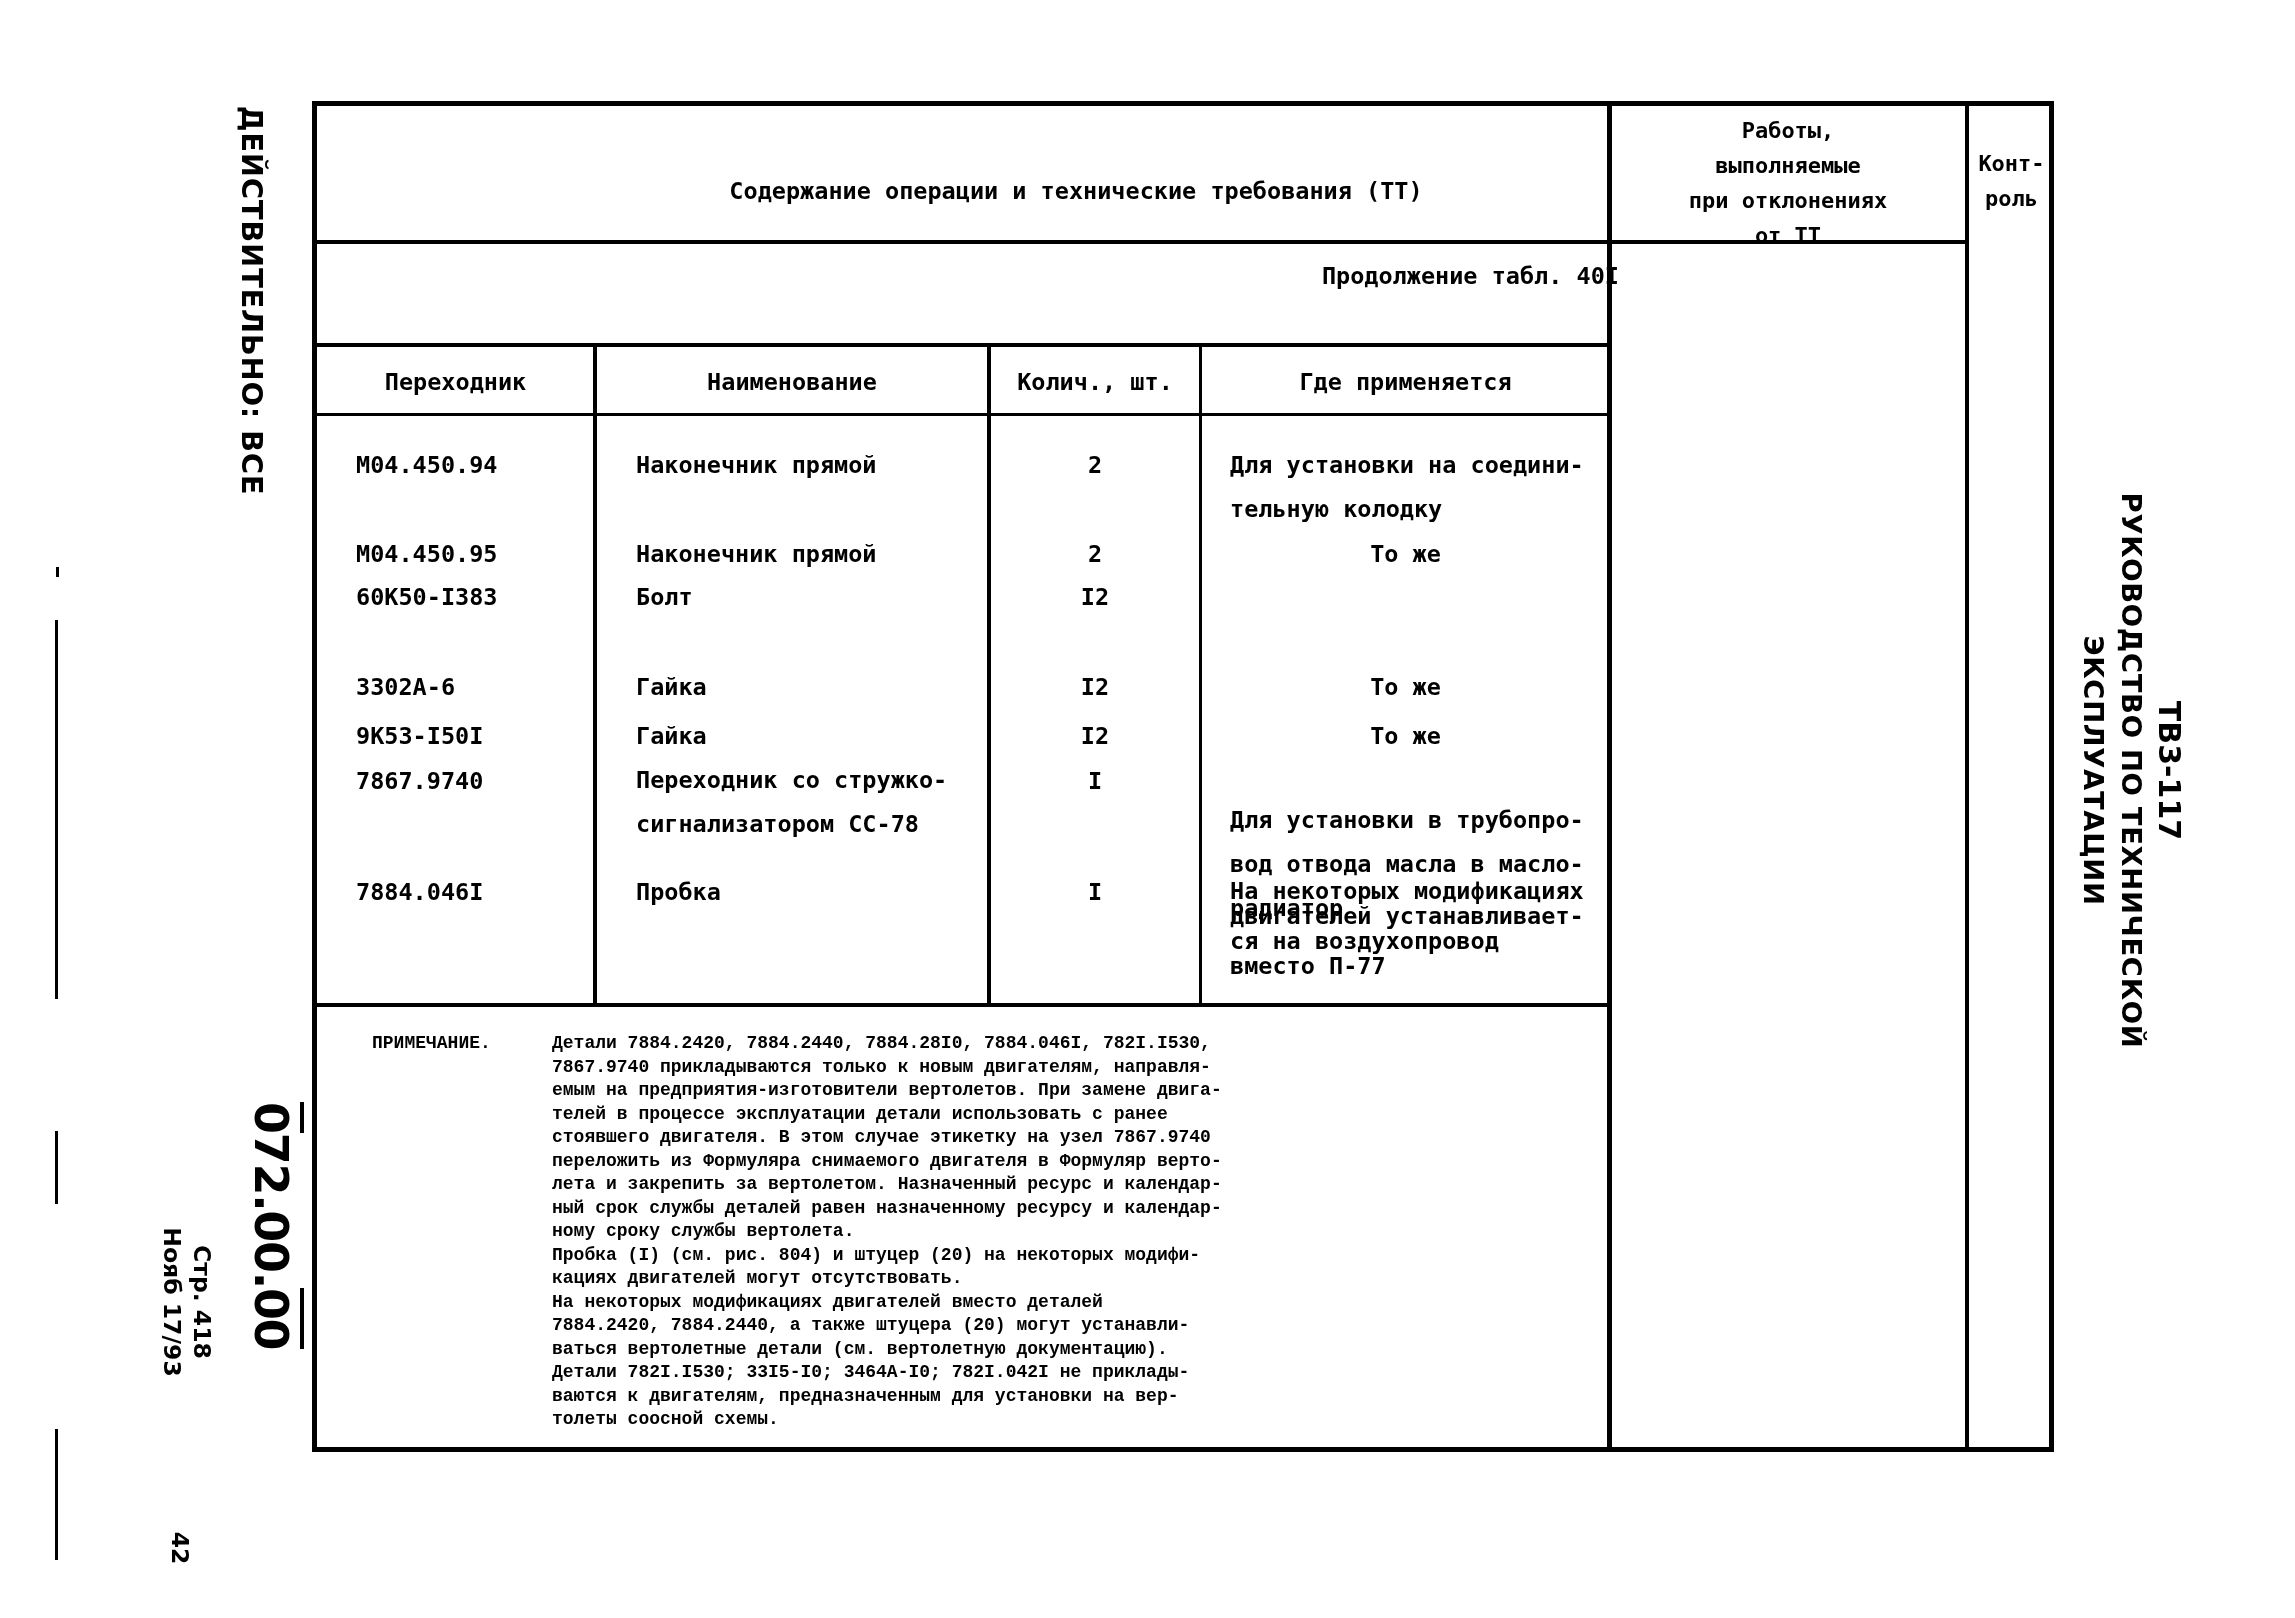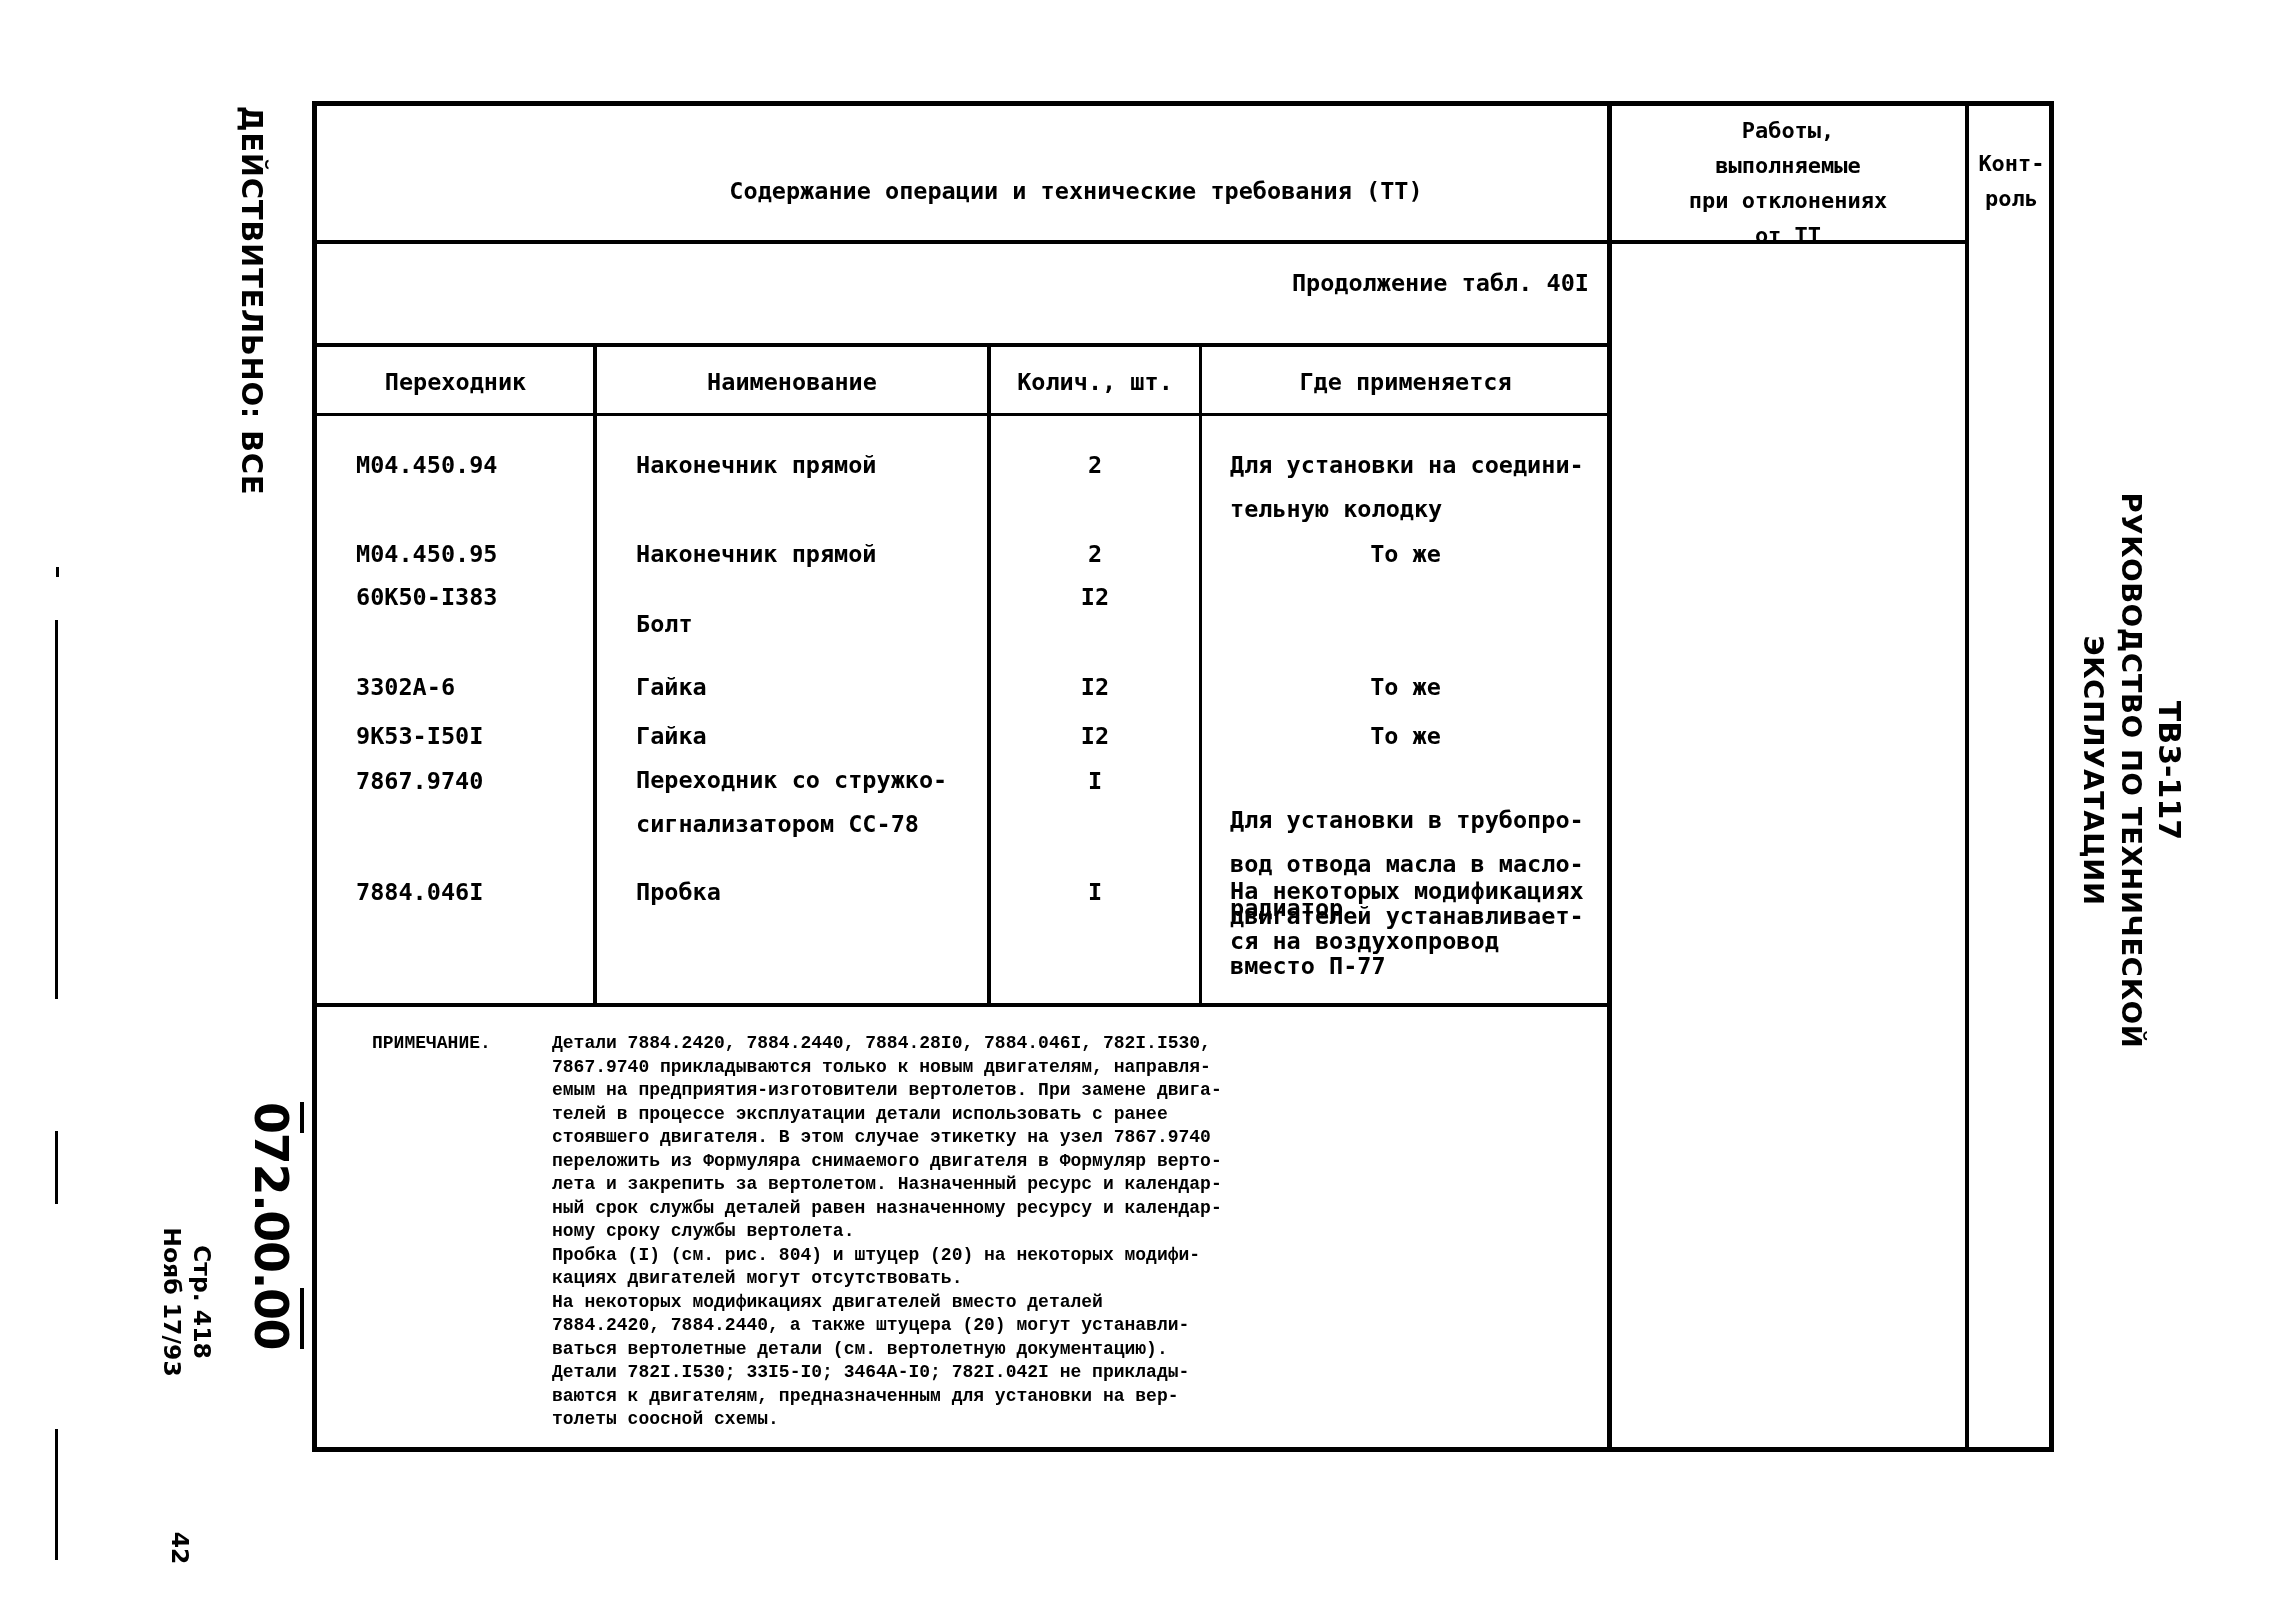--- a/index.html
+++ b/index.html
@@ -61,40 +61,40 @@
   <div class="line" style="left:1199px;top:343px;width:3.3px;height:664px;"></div>
 
   <div class="t mono fs36 ctr" style="left:312px;top:178px;width:1528px;">Содержание операции и технические требования (ТТ)</div>
   <div class="t mono hdr4 ctr" style="left:1611px;top:113px;width:354px;">Работы,
 выполняемые
 при отклонениях
 от ТТ</div>
   <div class="t mono hdr4 ctr" style="left:1969px;top:146px;width:85px;">Конт-
 роль</div>
 
-  <div class="t mono fs36 rgt" style="left:312px;top:270px;width:1277px;">Продолжение табл. 40I</div>
+  <div class="t mono fs36 rgt" style="left:312px;top:263px;width:1277px;padding-left:30px;">Продолжение табл. 40I</div>
 
   <div class="t mono fs36 ctr" style="left:317px;top:369px;width:277px;">Переходник</div>
   <div class="t mono fs36 ctr" style="left:597px;top:369px;width:390px;">Наименование</div>
   <div class="t mono fs36 ctr" style="left:991px;top:369px;width:208px;">Колич., шт.</div>
   <div class="t mono fs36 ctr" style="left:1203px;top:369px;width:405px;">Где применяется</div>
 
   <div class="t mono fs36" style="left:356px;top:452px;">М04.450.94</div>
   <div class="t mono fs36" style="left:636px;top:452px;">Наконечник прямой</div>
   <div class="t mono fs36 ctr" style="left:991px;top:452px;width:208px;">2</div>
   <div class="t mono fs36 lh68" style="left:1230px;top:443px;width:377px;">Для установки на соедини-
 тельную колодку</div>
 
   <div class="t mono fs36" style="left:356px;top:541px;">М04.450.95</div>
   <div class="t mono fs36" style="left:636px;top:541px;">Наконечник прямой</div>
   <div class="t mono fs36 ctr" style="left:991px;top:541px;width:208px;">2</div>
   <div class="t mono fs36 ctr" style="left:1203px;top:541px;width:405px;">То же</div>
 
   <div class="t mono fs36" style="left:356px;top:584px;">60К50-I383</div>
-  <div class="t mono fs36" style="left:636px;top:611px;">Болт</div>
+  <div class="t mono fs36" style="left:636px;top:584px;">Болт</div>
   <div class="t mono fs36 ctr" style="left:991px;top:584px;width:208px;">I2</div>
 
   <div class="t mono fs36" style="left:356px;top:674px;">3302А-6</div>
   <div class="t mono fs36" style="left:636px;top:674px;">Гайка</div>
   <div class="t mono fs36 ctr" style="left:991px;top:674px;width:208px;">I2</div>
   <div class="t mono fs36 ctr" style="left:1203px;top:674px;width:405px;">То же</div>
 
   <div class="t mono fs36" style="left:356px;top:723px;">9К53-I50I</div>
   <div class="t mono fs36" style="left:636px;top:723px;">Гайка</div>
   <div class="t mono fs36 ctr" style="left:991px;top:723px;width:208px;">I2</div>

